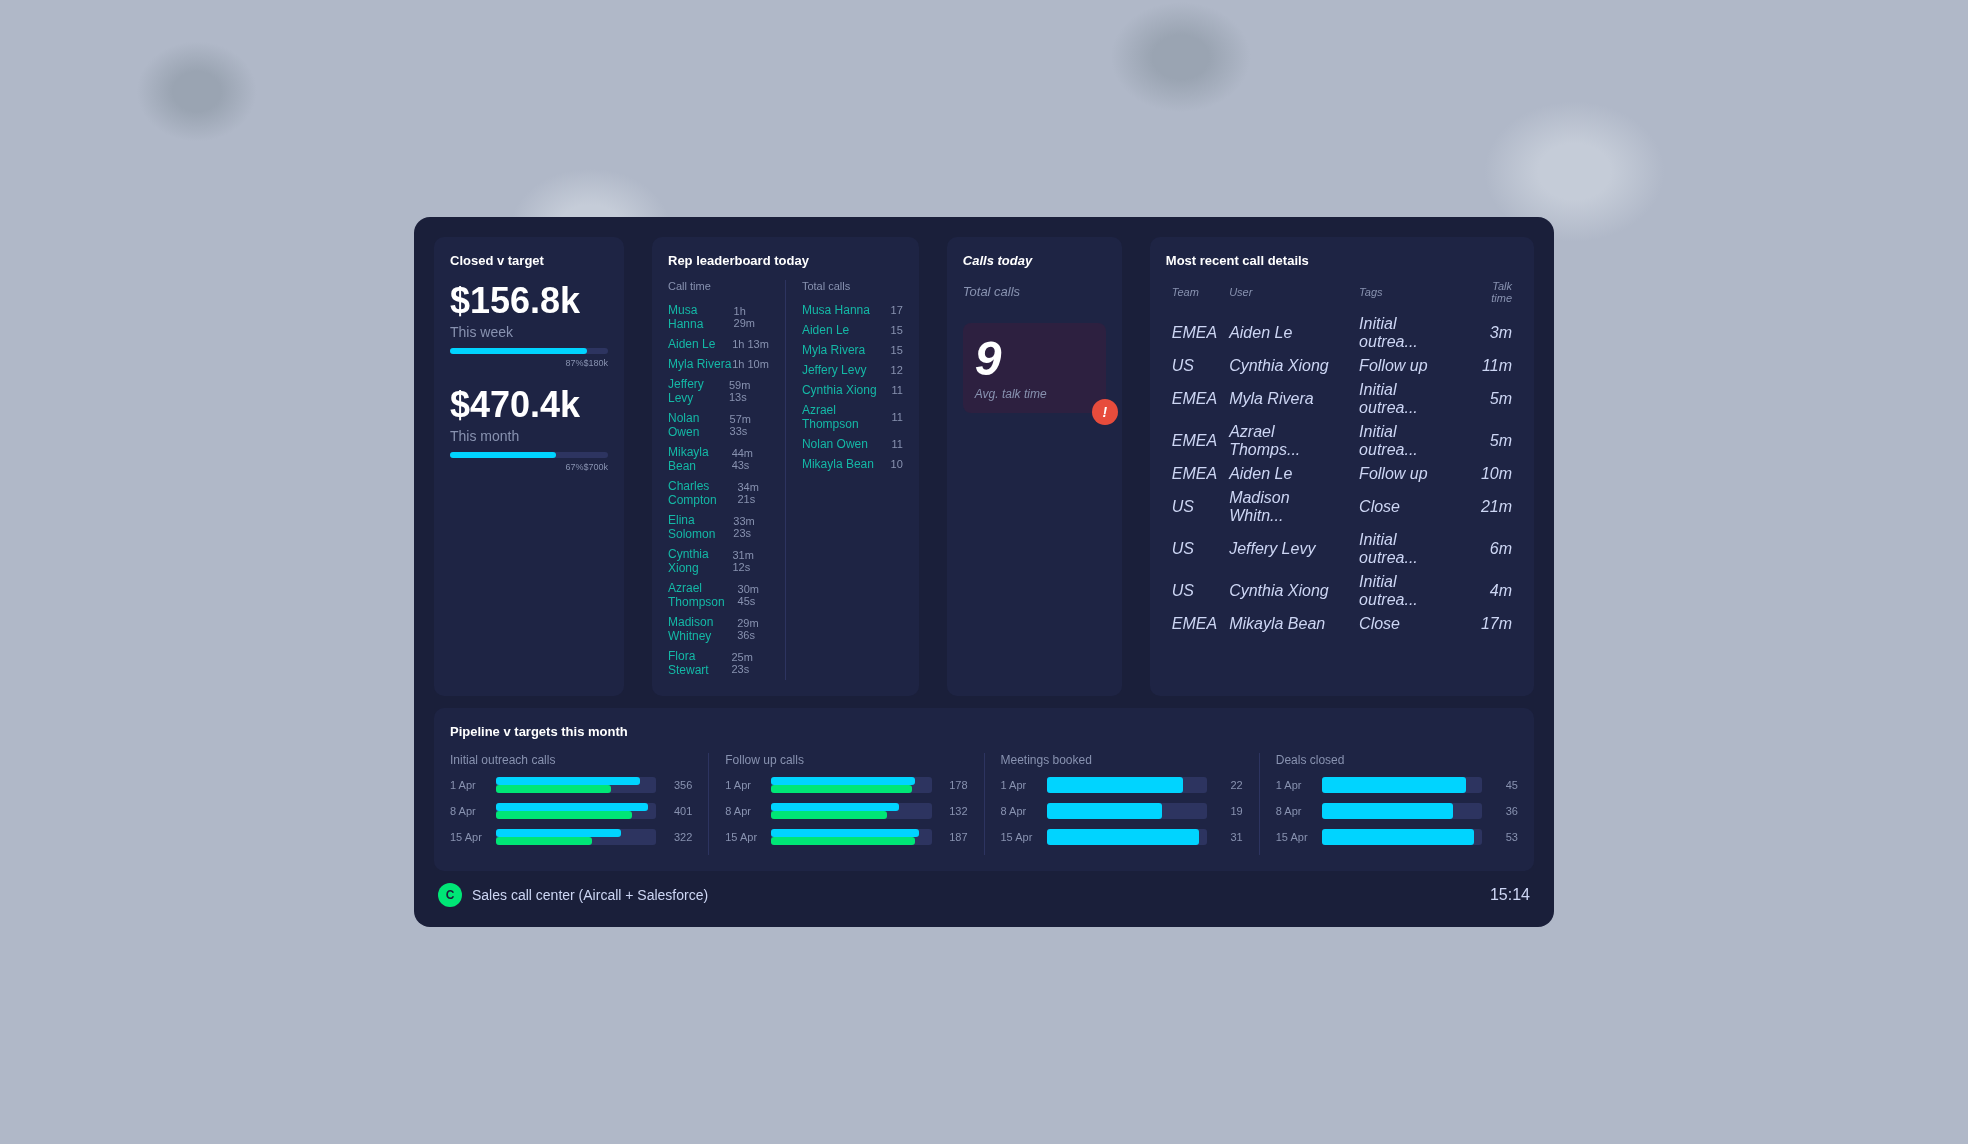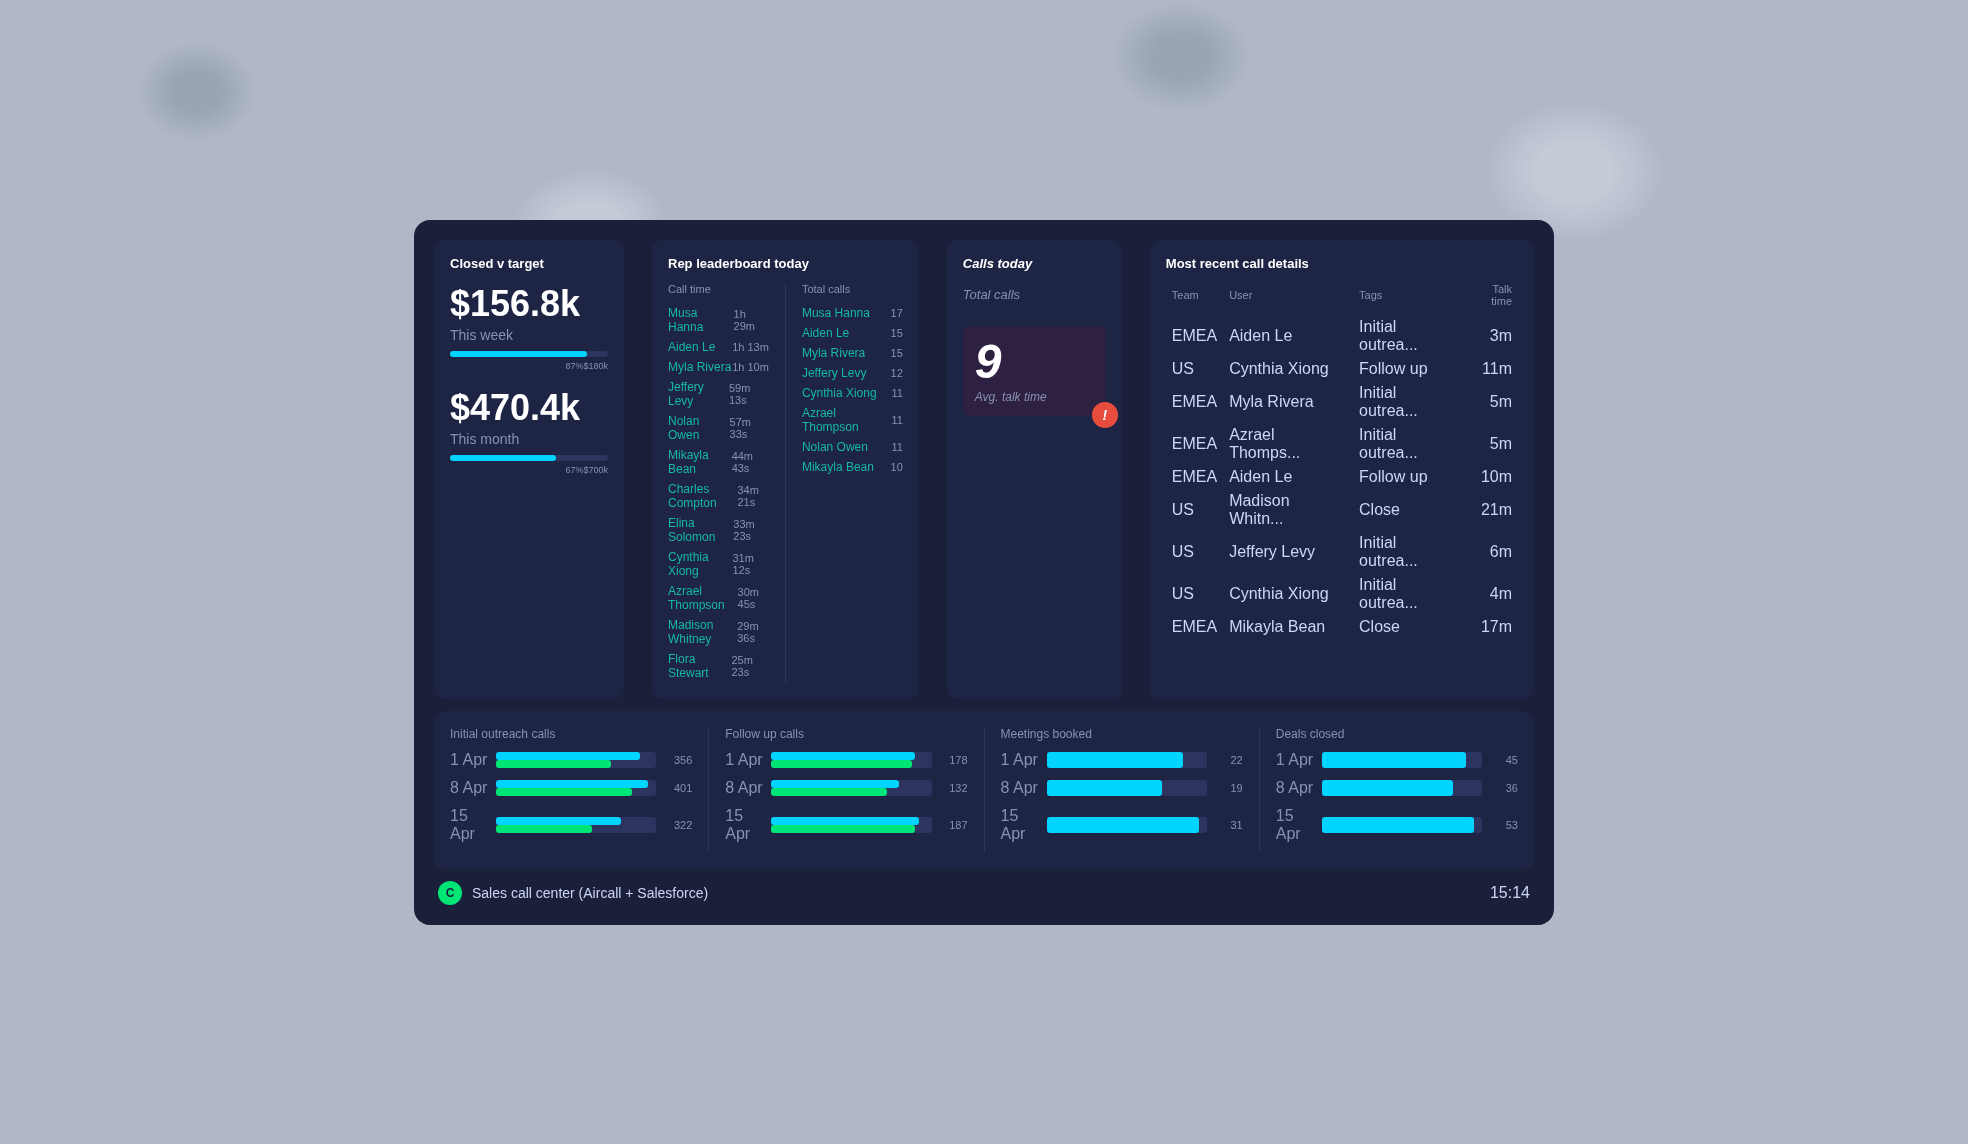--- a/index.html
+++ b/index.html
@@ -192,20 +192,21 @@
     }
 
     
     .recent-calls {
       flex: 1.5;
     }
 
     .recent-calls-table {
       width: 100%;
       border-collapse: collapse;
+      font-style: italic;
     }
 
     .recent-calls-table th {
       font-size: 11px;
       color: #8892b0;
       font-weight: 500;
       text-align: left;
       padding: 0 6px 8px 6px;
     }
 
@@ -262,21 +263,21 @@
     }
 
     .pipeline-row {
       display: flex;
       align-items: center;
       margin-bottom: 10px;
       gap: 8px;
     }
 
     .pipeline-date {
-      font-size: 16px;
+      font-size: 11px;
       color: #8892b0;
       width: 38px;
       flex-shrink: 0;
     }
 
     .pipeline-bars {
       flex: 1;
       position: relative;
       height: 16px;
     }
@@ -562,20 +563,21 @@
               <td class="tag-text">Close</td>
               <td class="talk-time-text">17m</td>
             </tr>
         </tbody>
       </table>
     </div>
 
   </div>
 
   <div class="bottom-section">
+    <div class="bottom-title">Pipeline v targets this month</div>
     <div class="pipeline-grid">
 
       <div class="pipeline-col">
         <div class="pipeline-col-title">Initial outreach calls</div>
         <div class="pipeline-row">
           <span class="pipeline-date">1 Apr</span>
           <div class="pipeline-bars">
             <div class="pipeline-bar-bg"></div>
             <div class="pipeline-bar-cyan" style="width:90%;"></div>
             <div class="pipeline-bar-green" style="width:72%;"></div>

